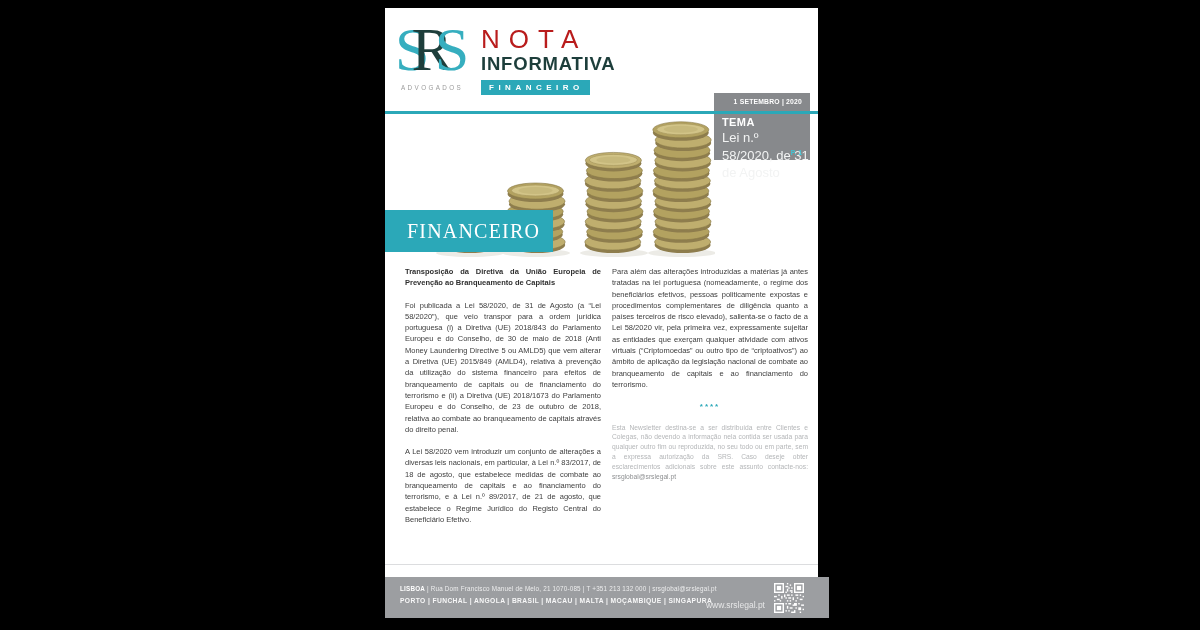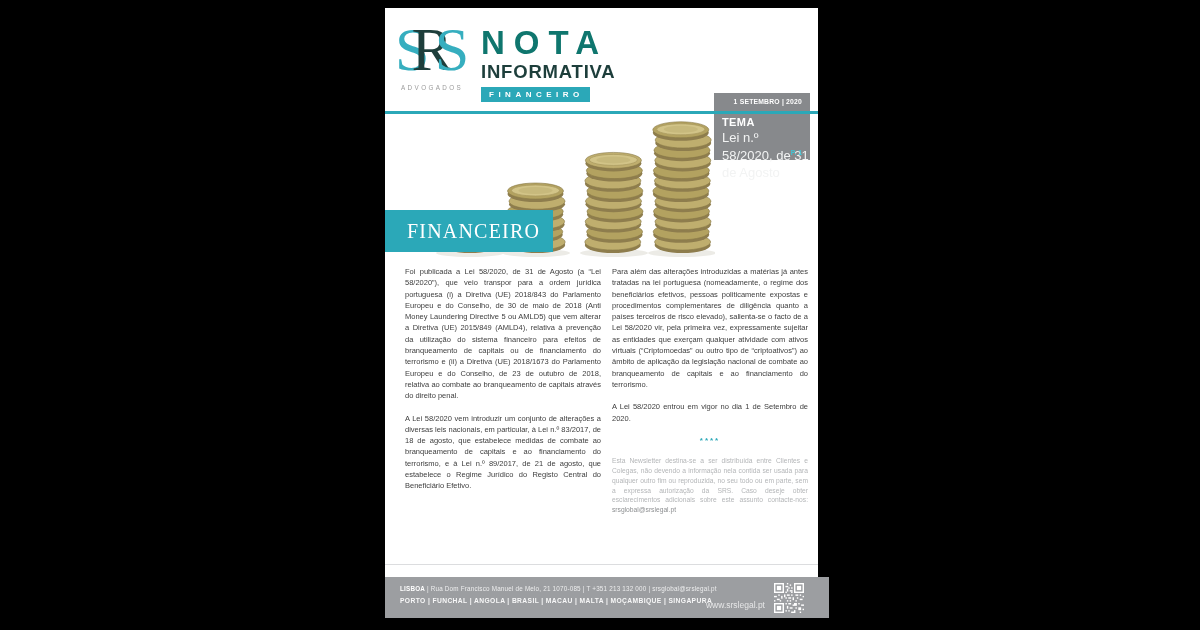--- a/index.html
+++ b/index.html
@@ -9,21 +9,21 @@
   .doc { position:absolute; left:385px; top:8px; width:433px; height:610px; background:#fff; }
 
   
   .masthead { position:absolute; left:0; top:0; width:100%; height:103px; background:#fff; }
   .srs-logo { position:absolute; left:10px; top:10px; font-family:"Liberation Serif", serif; font-size:62px; line-height:1; letter-spacing:-4px; }
   .srs-logo .s1 { color:#36AEBF; }
   .srs-logo .r  { color:#1D3E3B; margin-left:-14px; }
   .srs-logo .s2 { color:#36AEBF; margin-left:-14px; }
   .advogados { position:absolute; left:16px; top:76px; font-size:6.3px; letter-spacing:2.4px; color:#9b9b9b; }
   .mast-right { position:absolute; left:96px; top:18px; }
-  .nota { font-size:33px; font-weight:700; color:#0f766e; letter-spacing:9px; line-height:1.05; }
+  .nota { font-size:26px; font-weight:400; color:#b91c1c; letter-spacing:9px; line-height:1.05; }
   .informativa { font-size:18.5px; font-weight:700; color:#1D3E3B; letter-spacing:0.8px; line-height:1.15;text-align:center; }
   .fin-chip { display:inline-block; margin-top:5px; background:#2BA8B8; color:#fff; font-size:8px; font-weight:700; letter-spacing:4.5px; padding:3px 6px 3px 8px; }
 
   .teal-rule { position:absolute; left:0; top:103px; width:433px; height:3px; background:#2BA8B8; z-index:6; }
 
   
   .tema-box { position:absolute; left:329px; top:85px; width:96px; height:67px; background:#87898C; border-radius:0; z-index:5; color:#fff; }
   .tema-date { text-align:right; padding:5px 8px 0 0; font-size:6.8px; font-weight:700; letter-spacing:0.2px; }
   .tema-label { padding:11px 0 0 8px; font-size:11px; font-weight:700; letter-spacing:0.4px; }
   .tema-value { padding:1px 0 0 8px; font-size:13px; line-height:1.35; color:#f2f3f3; }
@@ -153,27 +153,27 @@
         <ellipse cx="265.8" cy="17.80000000000001" rx="28" ry="8" fill="#b3a260" stroke="#877745" stroke-width="0.6"></ellipse>
         <ellipse cx="265.8" cy="17.30000000000001" rx="24" ry="5.5" fill="#d2c488" stroke="#a99a5e" stroke-width="0.7"></ellipse>
         <ellipse cx="265.8" cy="17.30000000000001" rx="17" ry="3.5" fill="#c7b97c"></ellipse>
       </svg></div>
 
   <div class="fin-banner">
     <span>FINANCEIRO</span>
   </div>
 
   <div class="col col-left">
+    <div class="art-title">Transposição da Diretiva da União Europeia de Prevenção ao Branqueamento de Capitais</div>
     <p>Foi publicada a Lei 58/2020, de 31 de Agosto (a “Lei 58/2020”), que veio transpor para a ordem jurídica portuguesa (i) a Diretiva (UE) 2018/843 do Parlamento Europeu e do Conselho, de 30 de maio de 2018 (Anti Money Laundering Directive 5 ou AMLD5) que vem alterar a Diretiva (UE) 2015/849 (AMLD4), relativa à prevenção da utilização do sistema financeiro para efeitos de branqueamento de capitais ou de financiamento do terrorismo e (ii) a Diretiva (UE) 2018/1673 do Parlamento Europeu e do Conselho, de 23 de outubro de 2018, relativa ao combate ao branqueamento de capitais através do direito penal.</p>
     <p>A Lei 58/2020 vem introduzir um conjunto de alterações a diversas leis nacionais, em particular, à Lei n.º 83/2017, de 18 de agosto, que estabelece medidas de combate ao branqueamento de capitais e ao financiamento do terrorismo, e à Lei n.º 89/2017, de 21 de agosto, que estabelece o Regime Jurídico do Registo Central do Beneficiário Efetivo.</p>
   </div>
 
   <div class="col col-right">
     <p>Para além das alterações introduzidas a matérias já antes tratadas na lei portuguesa (nomeadamente, o regime dos beneficiários efetivos, pessoas politicamente expostas e procedimentos complementares de diligência quanto a países terceiros de risco elevado), salienta-se o facto de a Lei 58/2020 vir, pela primeira vez, expressamente sujeitar as entidades que exerçam qualquer atividade com ativos virtuais (“Criptomoedas” ou outro tipo de “criptoativos”) ao âmbito de aplicação da legislação nacional de combate ao branqueamento de capitais e ao financiamento do terrorismo.</p>
-    <p>A Lei 58/2020 entrou em vigor no dia 1 de Setembro de 2020.</p>
     <div class="sep">****</div>
     <div class="disclaimer">
       <span>Esta Newsletter destina-se a ser distribuída entre Clientes e Colegas, não devendo a informação nela contida ser usada para qualquer outro fim ou reproduzida, no seu todo ou em parte, sem a expressa autorização da SRS. Caso deseje obter esclarecimentos adicionais sobre este assunto contacte-nos:</span>
       <a href="#" class="mail">srsglobal@srslegal.pt</a>
     </div>
   </div>
 
   <div class="pre-footer-line"></div>
   <div class="footer">
     <div class="f-lines">

